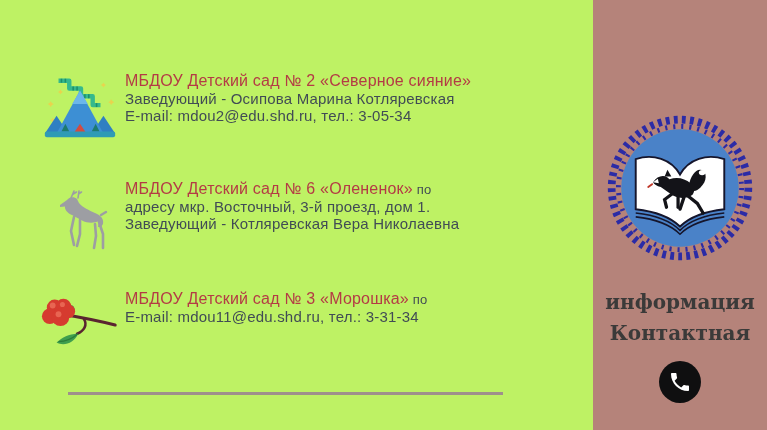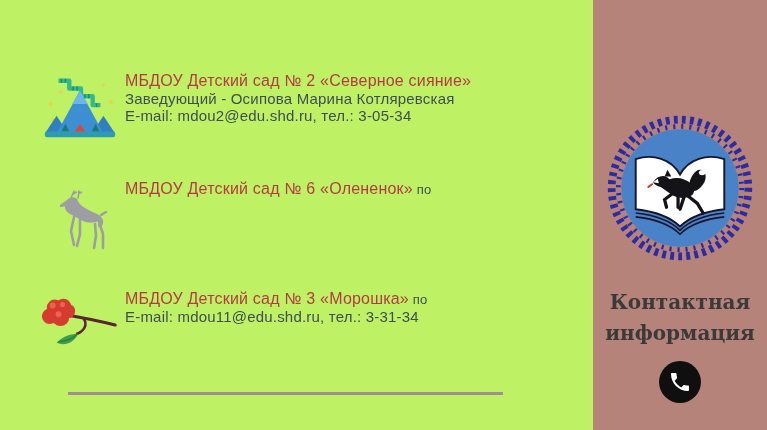--- a/index.html
+++ b/index.html
@@ -78,20 +78,22 @@
             <path d="M24,29 L21,43 L24,57"></path>
             <path d="M30,32 L30,46 L27,58"></path>
             <path d="M45,36 L46,48 L44,60"></path>
             <path d="M49,34 L53,46 L53,60"></path>
           </g>
           <path d="M51,27 l5,-3" stroke="#9d9ea3" stroke-width="2.4" stroke-linecap="round"></path>
         </svg>
       </div>
       <div class="entry-text">
         <div class="entry-title"><span>МБДОУ Детский сад № 6 «Олененок»</span><span class="suffix"> по</span></div>
+        <div>адресу мкр. Восточный, 3-й проезд, дом 1.</div>
+        <div>Заведующий - Котляревская Вера Николаевна</div>
       </div>
     </div>
 
     <div class="entry">
       <div class="entry-icon-col">
         <svg width="82" height="62" viewBox="0 0 84 62" style="margin-top:4px">
           <path d="M24,20 C42,23 58,26 78,31" fill="none" stroke="#5a2430" stroke-width="3.2" stroke-linecap="round"></path>
           <path d="M46,25 C50,31 46,37 39,40" fill="none" stroke="#5a2430" stroke-width="2.6" stroke-linecap="round"></path>
           <path d="M40,40 C36,50 25,53 18,49 C24,44 30,40 40,40 Z" fill="#3f9e4e"></path>
           <path d="M40,40 C33,46 26,48 20,48" fill="none" stroke="#2c7d3a" stroke-width="1.4"></path>
@@ -140,22 +142,22 @@
         <g stroke="#131318" stroke-width="3.4" fill="none" stroke-linecap="round">
           <path d="M-8,6 L-16,12 L-14,20"></path>
           <path d="M-2,8 L-2,20"></path>
           <path d="M8,8 L18,16 L24,26"></path>
           <path d="M4,10 L0,22"></path>
         </g>
       </svg>
     </div>
 
     <div class="panel-heading">
+      <div>информация</div>
       <div>Контактная</div>
-      <div>информация</div>
     </div>
 
     <div class="phone-wrap">
       <svg width="44" height="44" viewBox="0 0 44 44">
         <circle cx="22" cy="22" r="21" fill="#0f0f10"></circle>
         <path transform="translate(10,10)" fill="#ffffff" d="M6.62 10.79c1.44 2.83 3.76 5.14 6.59 6.59l2.2-2.21c.27-.27.67-.36 1.02-.24 1.12.37 2.33.57 3.57.57.55 0 1 .45 1 1V20c0 .55-.45 1-1 1-9.39 0-17-7.61-17-17 0-.55.45-1 1-1h3.5c.55 0 1 .45 1 1 0 1.25.2 2.45.57 3.57.11.35.03.74-.25 1.02l-2.2 2.2z"></path>
       </svg>
     </div>
   </div>
 </div>

